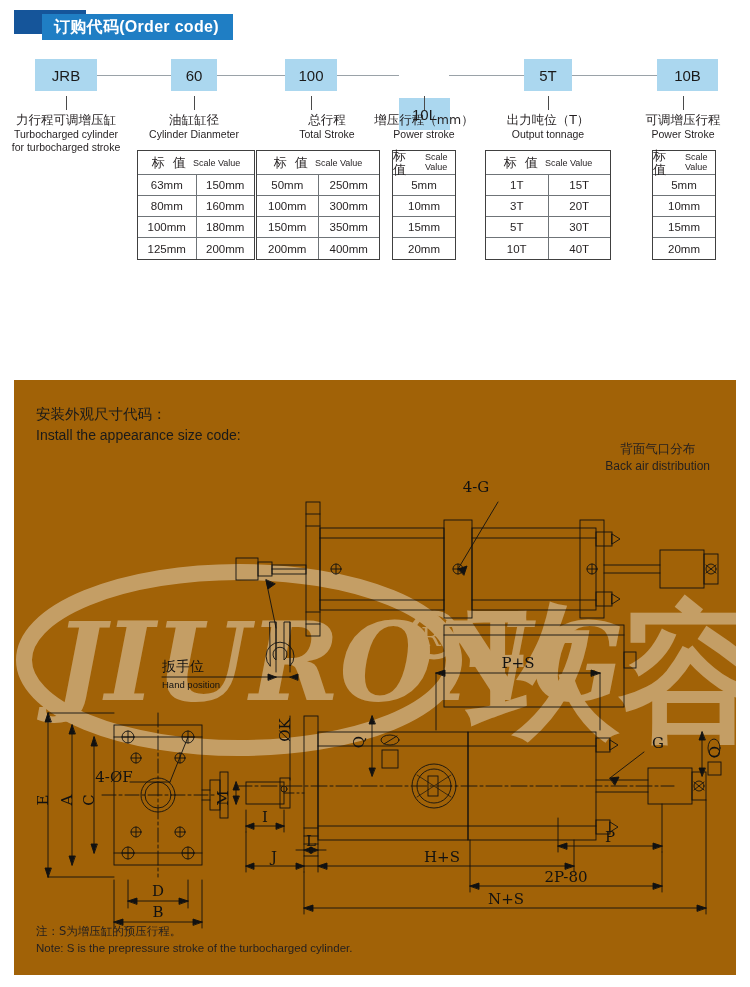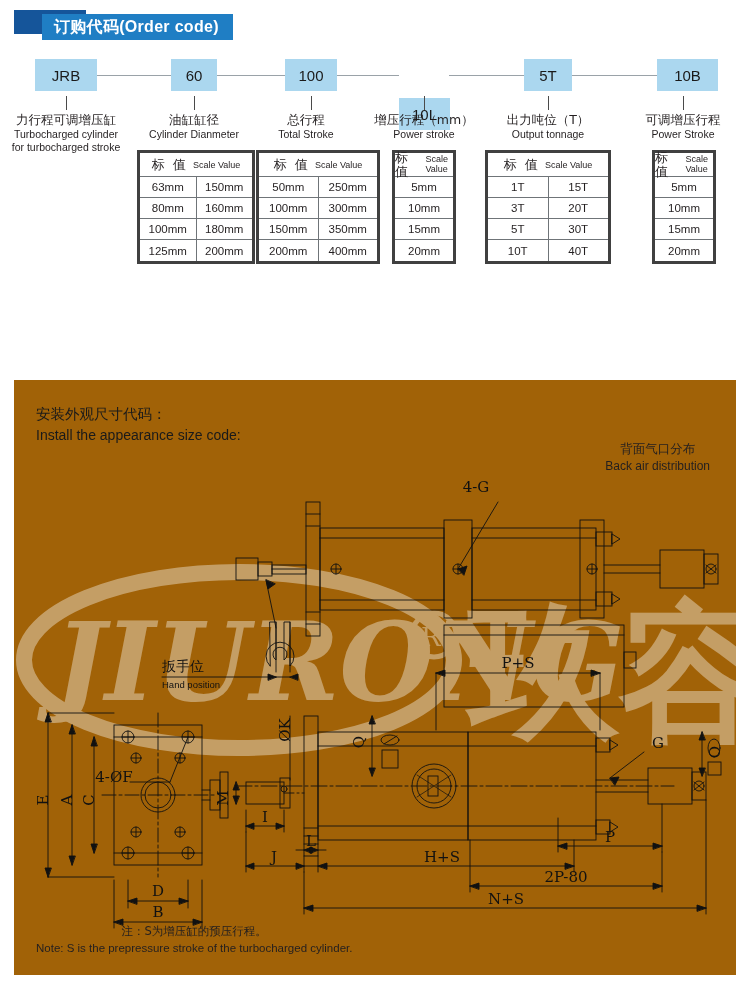--- a/index.html
+++ b/index.html
@@ -30,21 +30,21 @@
 
   .drop-tick{position:absolute;width:1px;background:#4a4a4a;}
 
   
   .col-label{position:absolute;text-align:center;line-height:1.25;}
   .cl-cn{font-size:12.5px;color:#231f20;white-space:nowrap;
           font-family:"DejaVu Sans","Liberation Sans",sans-serif;}
   .cl-en{font-size:10.5px;color:#231f20;white-space:nowrap;}
 
   
-  .scale-table{position:absolute;border:3px solid #404040;box-sizing:border-box;background:#fff;}
+  .scale-table{position:absolute;border:1px solid #404040;box-sizing:border-box;background:#fff;}
   .st-head{display:flex;align-items:center;justify-content:center;
     border-bottom:1px solid #6f7478;box-sizing:border-box;gap:5px;}
   .st-head.stacked{flex-direction:row;gap:13px;line-height:1.05;padding:2px 0;}
   .st-head .hcn{font-size:13px;letter-spacing:2px;
     font-family:"DejaVu Sans","Liberation Sans",sans-serif;}
   .st-head .hen{font-size:9px;}
   .st-row{display:flex;border-bottom:1px solid #6f7478;box-sizing:border-box;}
   .st-row:last-child{border-bottom:none;}
   .st-cell{flex:1;display:flex;align-items:center;justify-content:center;
     font-size:11.5px;box-sizing:border-box;}
@@ -54,21 +54,21 @@
   #drawing-panel{position:absolute;left:14px;top:380px;width:722px;height:595px;
     background:#a16207;box-sizing:border-box;overflow:hidden;}
   #panel-title{position:absolute;left:22px;top:24px;line-height:1.45;}
   #panel-title .pt-cn{font-size:14.5px;color:#1a1a1a;
      font-family:"DejaVu Sans","Liberation Sans",sans-serif;}
   #panel-title .pt-en{font-size:14px;color:#1a1a1a;}
   #back-air{position:absolute;right:26px;top:60px;text-align:center;line-height:1.45;}
   #back-air .ba-cn{font-size:12.5px;font-family:"DejaVu Sans","Liberation Sans",sans-serif;}
   #back-air .ba-en{font-size:12px;}
 
-  #panel-note{position:absolute;left:22px;bottom:18px;line-height:1.5;text-align:center;}
+  #panel-note{position:absolute;left:22px;bottom:18px;line-height:1.5;}
   #panel-note .nt-cn{font-size:11.5px;font-family:"DejaVu Sans","Liberation Sans",sans-serif;}
   #panel-note .nt-en{font-size:11.5px;}
 
   
   #watermark{position:absolute;left:0;top:130px;width:722px;height:280px;
     pointer-events:none;opacity:.38;}
 
   
   #drawing-svg{position:absolute;left:0;top:0;width:722px;height:595px;}
 
@@ -140,21 +140,21 @@
       <div class="st-row" style="height: 21px;">
         <div class="st-cell bordered">100mm</div>
         <div class="st-cell">180mm</div>
       </div>
       <div class="st-row" style="height: 21px; text-align: right;">
         <div class="st-cell bordered">125mm</div>
         <div class="st-cell">200mm</div>
       </div>
     </div>
     <div class="drop-tick" style="left: 311px; top: 96px; height: 14px;"></div>
-    <div class="col-label" style="left: 216px; width: 180px; top: 112px;">
+    <div class="col-label" style="left: 237px; width: 180px; top: 112px;">
       <div class="cl-cn">总行程</div>
       <div class="cl-en">Total  Stroke</div>
     </div>
     <div class="scale-table" style="left: 256px; width: 124px; top: 150px;">
       <div class="st-head" style="height: 24px;">
         <span class="hcn">标 值</span>
         <span class="hen">Scale Value</span>
       </div>
       <div class="st-row" style="height: 21px;">
         <div class="st-cell bordered">50mm</div>

